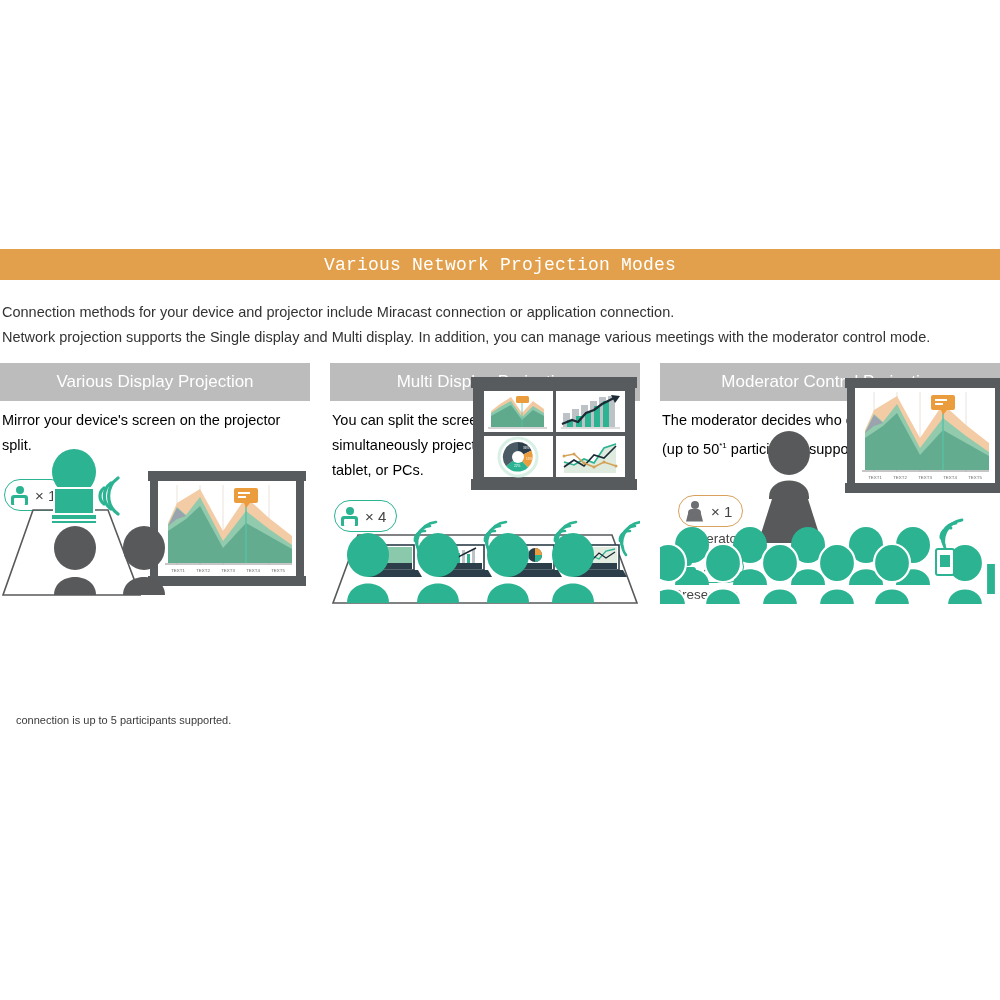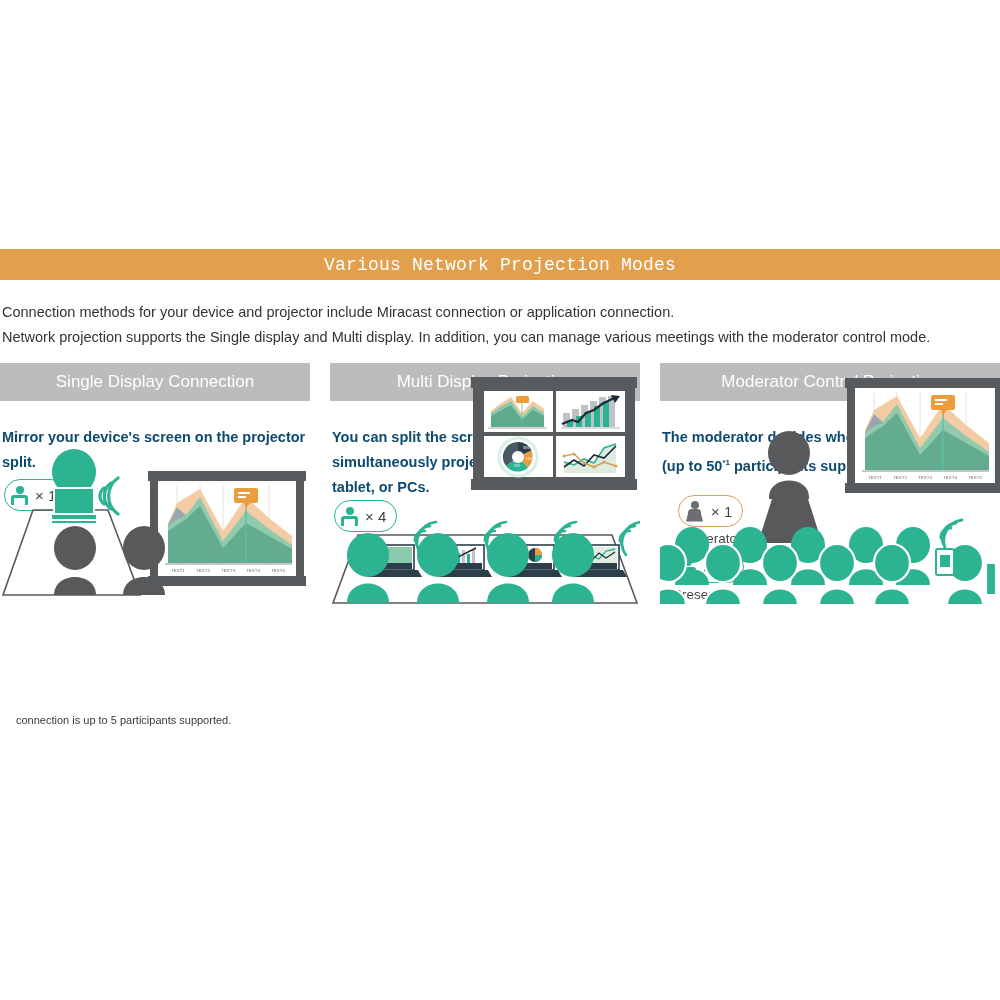--- a/index.html
+++ b/index.html
@@ -34,22 +34,22 @@
   .col.c3{left:660px;width:340px;}
 
   .col-head{
     position:absolute;left:0;top:0;height:38px;width:310px;
     background:#bcbcbd;display:flex;align-items:center;justify-content:center;
   }
   .col.c3 .col-head{width:340px;}
   .col-head-label{color:#fff;font-size:17px;font-weight:400;}
 
   .col-desc{
-    position:absolute;left:2px;top:62px;width:306px;
-    font-size:14.5px;line-height:25px;color:#0c4a6e;font-weight:bold;
+    position:absolute;left:2px;top:45px;width:306px;
+    font-size:14.5px;line-height:25px;color:#000000;
   }
   .col.c3 .col-desc{width:338px;}
 
   
   .badge{
     position:absolute;display:flex;align-items:center;
     border:1.6px solid #2bb392;border-radius:18px;
     height:32px;padding:0 10px 0 6px;background:#fff;box-sizing:border-box;
   }
   .badge.orange{border-color:#d9a15c;}
@@ -95,21 +95,21 @@
 
   <div class="intro">
     <div>Connection methods for your device and projector include Miracast connection or application connection.</div>
     <div>Network projection supports the Single display and Multi display. In addition, you can manage various meetings with the moderator control mode.</div>
   </div>
 
   <div class="cols">
 
     <div class="col c1">
       <div class="col-head">
-        <span class="col-head-label">Single Display Connection</span>
+        <span class="col-head-label">Various Display Projection</span>
       </div>
       <div class="col-desc">
         <div>Mirror your device's screen on the projector</div>
         <div>split.</div>
       </div>
 
       <div class="badge" style="left:4px;top:116px;">
         <span class="pglyph">
             <i class="h"></i>
             <i class="b"></i>

